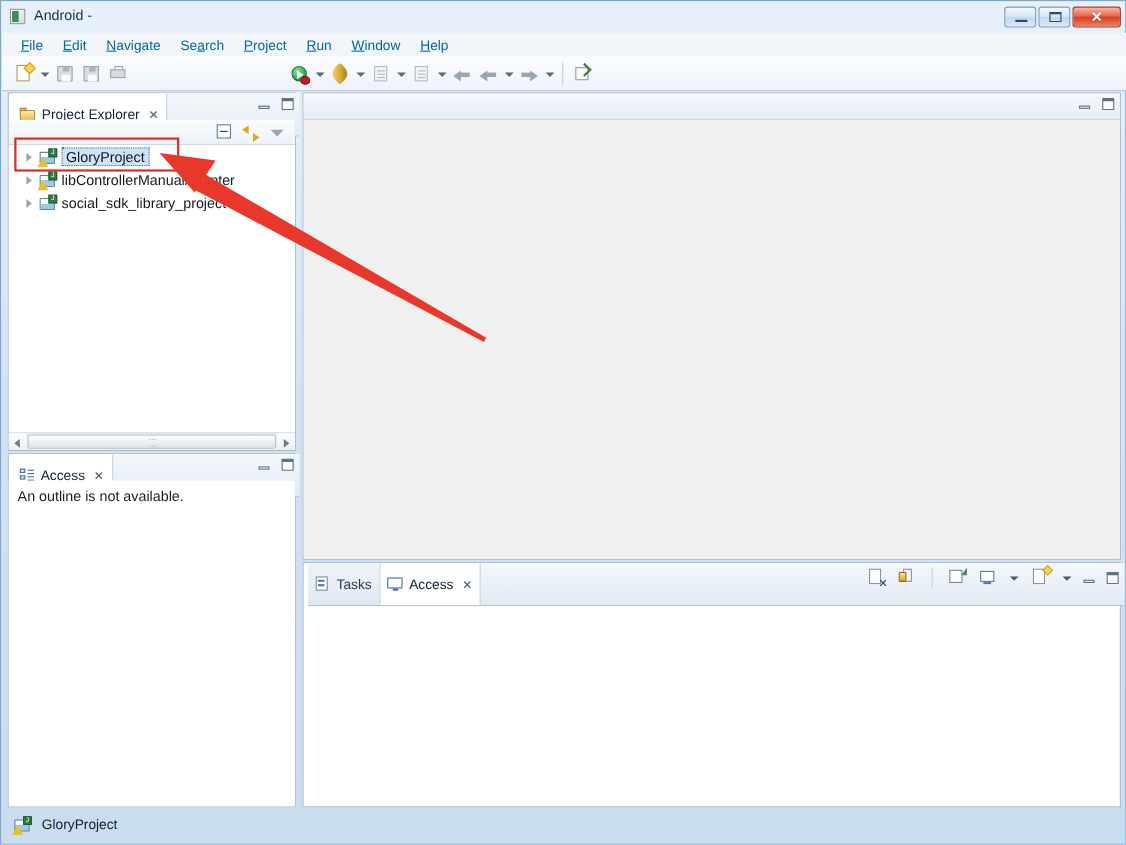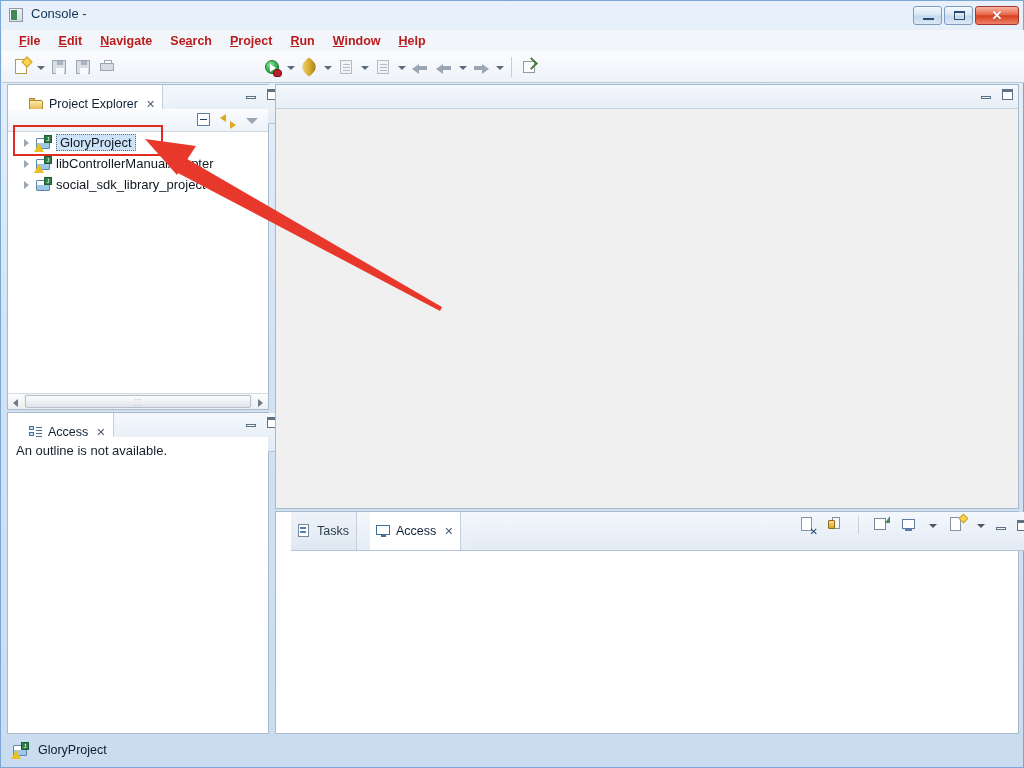--- a/index.html
+++ b/index.html
@@ -69,21 +69,21 @@
   }
 
   
   .menubar {
     position: absolute; left: 1px; top: 29px; width: 1022px; height: 21px;
     background: #f2f6fb;
     display: flex; align-items: center; padding-left: 8px;
     box-sizing: border-box;
   }
   .menu-item {
-    padding: 2px 9px; font-size: 12.5px; color: #b91c1c; cursor: default; white-space: nowrap; font-weight: bold;
+    padding: 2px 9px; font-size: 12.5px; color: #0369a1; cursor: default; white-space: nowrap;
   }
   .menu-item u { text-decoration: underline; }
 
   
   .toolbar {
     position: absolute; left: 1px; top: 50px; width: 1022px; height: 32px;
     background: linear-gradient(180deg,#fbfcfe 0%, #eef3f9 100%);
     border-bottom: 1px solid #b9c7d6;
     box-sizing: border-box;
   }
@@ -229,26 +229,25 @@
   .workbench {
     position: absolute; left: 6px; top: 83px; width: 1012px; height: 650px;
   }
 
   
   .view {
     position: absolute; background: #ffffff;
     border: 1px solid #a9bacb; box-sizing: border-box;
   }
   .view-tabs {
-    position: absolute; left: 15px; top: 0; height: 39px; width: 100%;
+    position: absolute; left: 4px; top: 0; height: 39px; width: 100%;
     background: linear-gradient(180deg,#f4f8fc,#e4ecf5);
     border-bottom: 1px solid #b6c5d5;
     display: flex; align-items: stretch;
     box-sizing: border-box;
-    gap: 13px;
   }
   .vtab {
     display: flex; align-items: center; gap: 5px;
     padding: 0 7px 0 6px; font-size: 12.5px; color: #0e2238;
     background: #ffffff;
     border-right: 1px solid #c3d0de;
     cursor: default;
     position: relative;
   }
   .vtab.active { background: #ffffff; }
@@ -505,21 +504,21 @@
   .annot { position: absolute; left: 0; top: 0; width: 1024px; height: 768px; pointer-events: none; }
 </style>
 </head>
 <body>
 
 <div id="app">
   <div class="win-frame">
 
     <div class="titlebar">
       <div class="title-icon"></div>
-      <div class="title-text">Console -</div>
+      <div class="title-text">Android -</div>
       <div class="win-btns">
         <div class="win-btn">
           <span class="glyph-min"></span>
         </div>
         <div class="win-btn">
           <span class="glyph-max"></span>
         </div>
         <div class="win-btn close">
           <span class="glyph-close">✕</span>
         </div>

